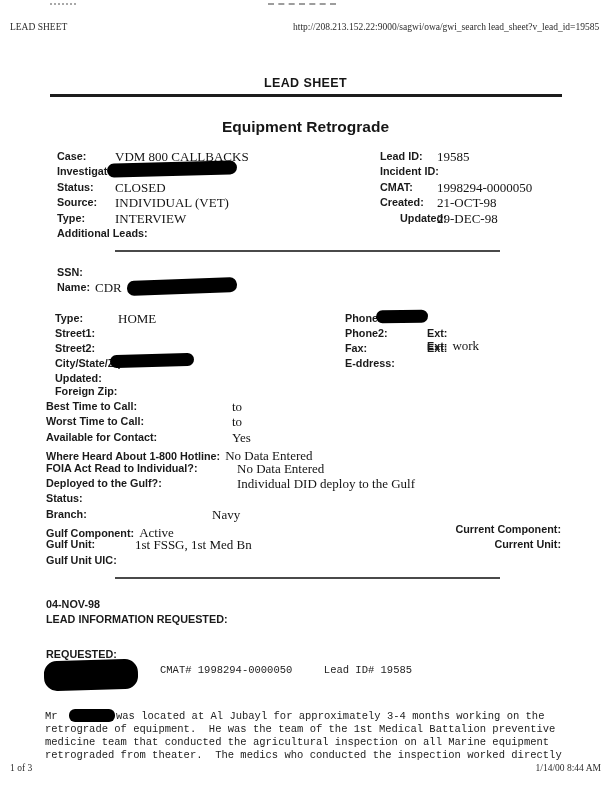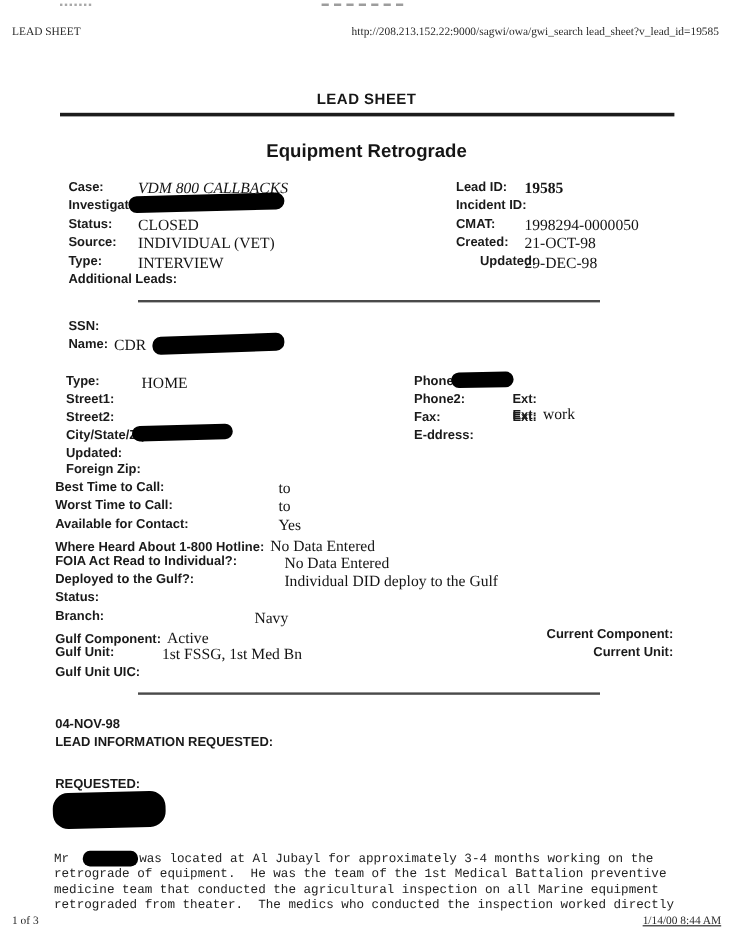--- a/index.html
+++ b/index.html
@@ -29,38 +29,38 @@
   <div class="artifact" style="left:268px;top:3px;width:68px;border-top:2px dashed #9d9d9d;"></div>
 
   <div class="abs serif-sm" style="left:10px;top:22px;">LEAD SHEET</div>
   <div class="abs serif-sm" style="left:293px;top:22px;width:318px;white-space:nowrap;overflow:hidden;">http://208.213.152.22:9000/sagwi/owa/gwi_search lead_sheet?v_lead_id=19585</div>
 
   <div class="abs title-main">LEAD SHEET</div>
   <div class="abs rule-main"></div>
   <div class="abs title-sub">Equipment Retrograde</div>
 
   <div class="abs lbl" style="left:57px;top:150px;">Case:</div>
-  <div class="abs val" style="left:115px;top:149px;font-style:italic;">VDM 800 CALLBACKS</div>
+  <div class="abs val" style="left:115px;top:149px;">VDM 800 CALLBACKS</div>
 
   <div class="abs lbl" style="left:57px;top:165px;">Investigator</div>
   <div class="redact" style="left:107px;top:162px;width:130px;height:14px;transform:rotate(-1.5deg);"></div>
 
   <div class="abs lbl" style="left:57px;top:181px;">Status:</div>
   <div class="abs val" style="left:115px;top:180px;">CLOSED</div>
 
   <div class="abs lbl" style="left:57px;top:196px;">Source:</div>
   <div class="abs val" style="left:115px;top:195px;">INDIVIDUAL (VET)</div>
 
   <div class="abs lbl" style="left:57px;top:212px;">Type:</div>
   <div class="abs val" style="left:115px;top:211px;">INTERVIEW</div>
 
   <div class="abs lbl" style="left:57px;top:227px;">Additional Leads:</div>
 
   <div class="abs lbl" style="left:380px;top:150px;">Lead ID:</div>
-  <div class="abs val" style="left:437px;top:149px;font-weight:bold;">19585</div>
+  <div class="abs val" style="left:437px;top:149px;">19585</div>
 
   <div class="abs lbl" style="left:380px;top:165px;">Incident ID:</div>
 
   <div class="abs lbl" style="left:380px;top:181px;">CMAT:</div>
   <div class="abs val" style="left:437px;top:180px;">1998294-0000050</div>
 
   <div class="abs lbl" style="left:380px;top:196px;">Created:</div>
   <div class="abs val" style="left:437px;top:195px;">21-OCT-98</div>
 
   <div class="abs lbl" style="left:380px;top:212px;padding-left:20px;">Updated:</div>
@@ -133,25 +133,26 @@
   <div class="abs lbl right-lbl" style="right:50px;top:538px;">Current Unit:</div>
 
   <div class="abs lbl" style="left:46px;top:554px;">Gulf Unit UIC:</div>
 
   <div class="abs rule-part" style="left:115px;top:577px;width:385px;"></div>
 
   <div class="abs lbl" style="left:46px;top:598px;">04-NOV-98</div>
   <div class="abs lbl" style="left:46px;top:613px;">LEAD INFORMATION REQUESTED:</div>
   <div class="abs lbl" style="left:46px;top:648px;">REQUESTED:</div>
 
+  <div class="abs mono" style="left:160px;top:664px;">CMAT# 1998294-0000050     Lead ID# 19585</div>
   <div class="redact" style="left:44px;top:660px;width:94px;height:30px;border-radius:13px;transform:rotate(-1.5deg);"></div>
 
   <div class="abs mono" style="left:45px;top:710px;">Mr</div>
   <div class="redact" style="left:69px;top:709px;width:46px;height:13px;border-radius:6px;"></div>
   <div class="abs mono" style="left:116px;top:710px;">was located at Al Jubayl for approximately 3-4 months working on the</div>
   <div class="abs mono" style="left:45px;top:723px;">retrograde of equipment.  He was the team of the 1st Medical Battalion preventive</div>
   <div class="abs mono" style="left:45px;top:736px;">medicine team that conducted the agricultural inspection on all Marine equipment</div>
   <div class="abs mono" style="left:45px;top:749px;">retrograded from theater.  The medics who conducted the inspection worked directly</div>
 
   <div class="abs serif-sm" style="left:10px;top:763px;">1 of 3</div>
-  <div class="abs serif-sm" style="right:10px;top:763px;text-align:left;text-decoration:underline;">1/14/00 8:44 AM</div>
+  <div class="abs serif-sm" style="right:10px;top:763px;text-align:left;">1/14/00 8:44 AM</div>
 
 </div>
 
 </body></html>

